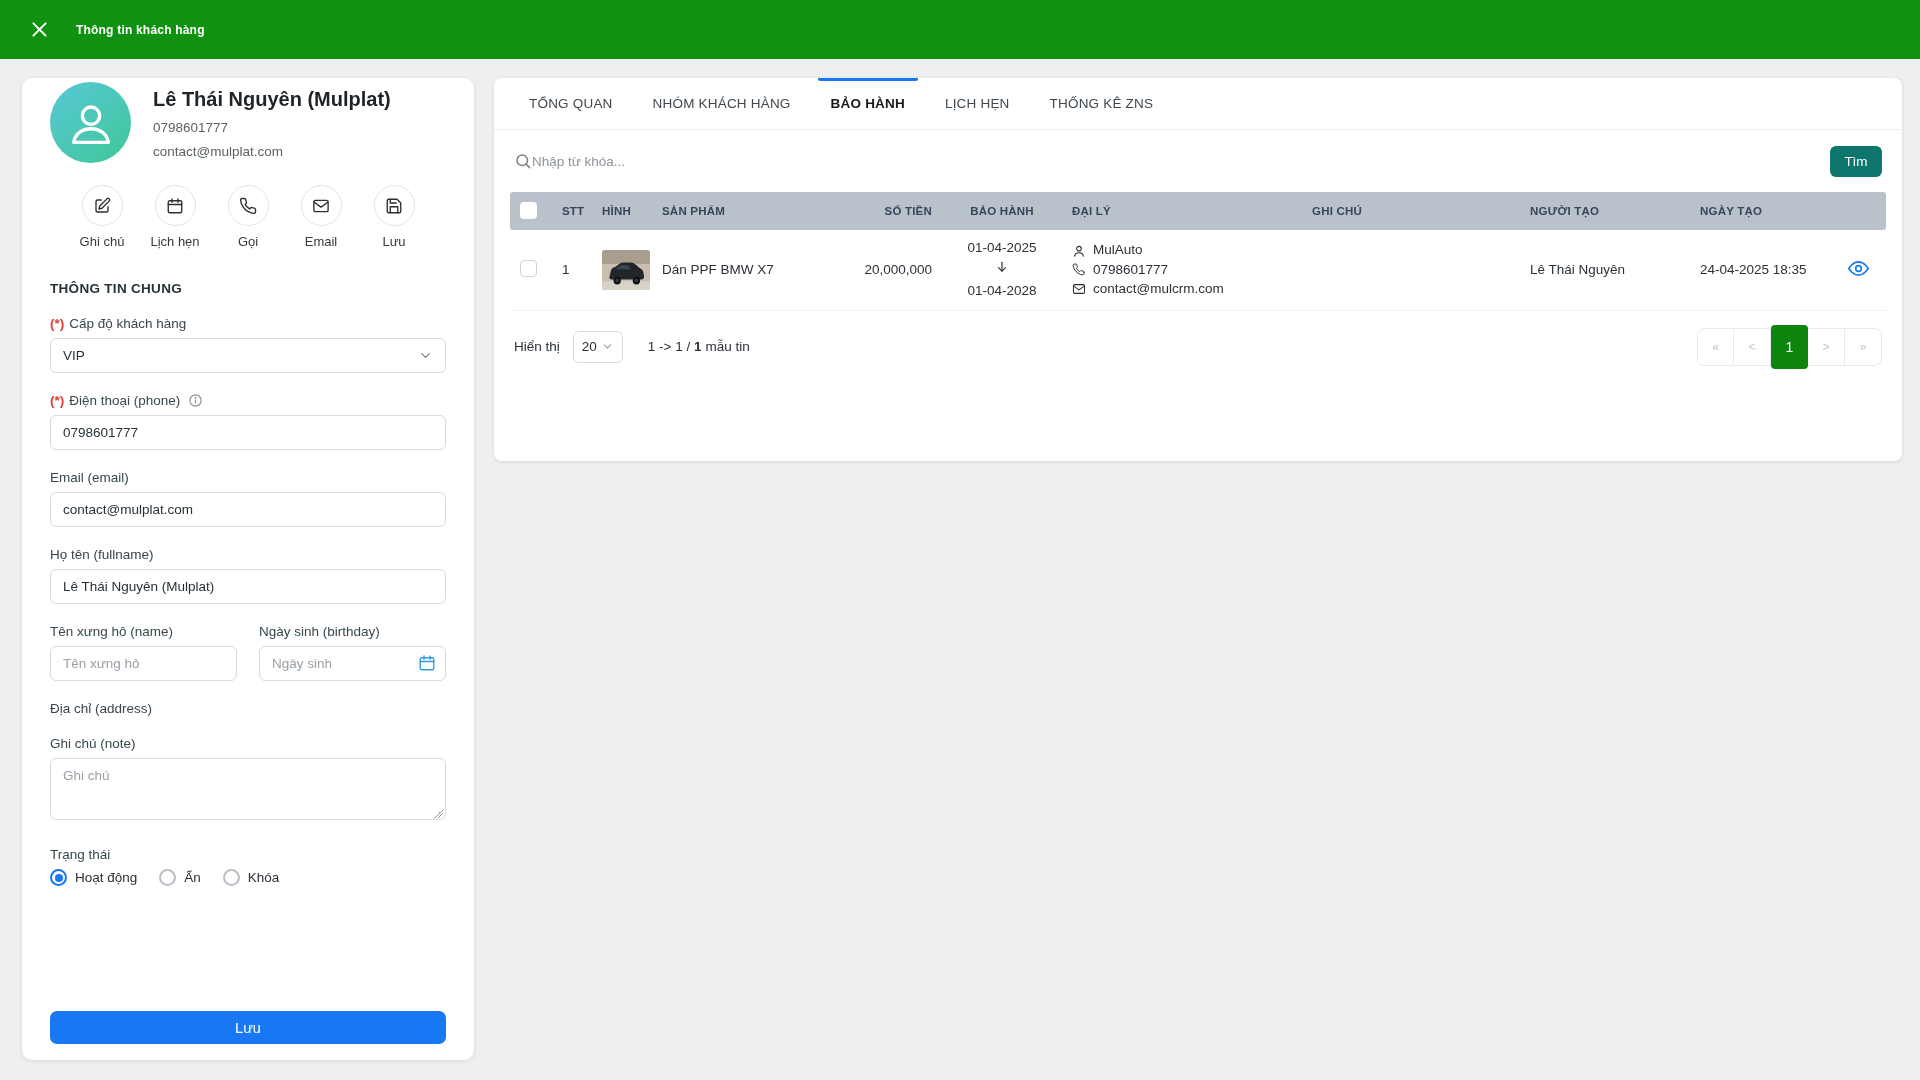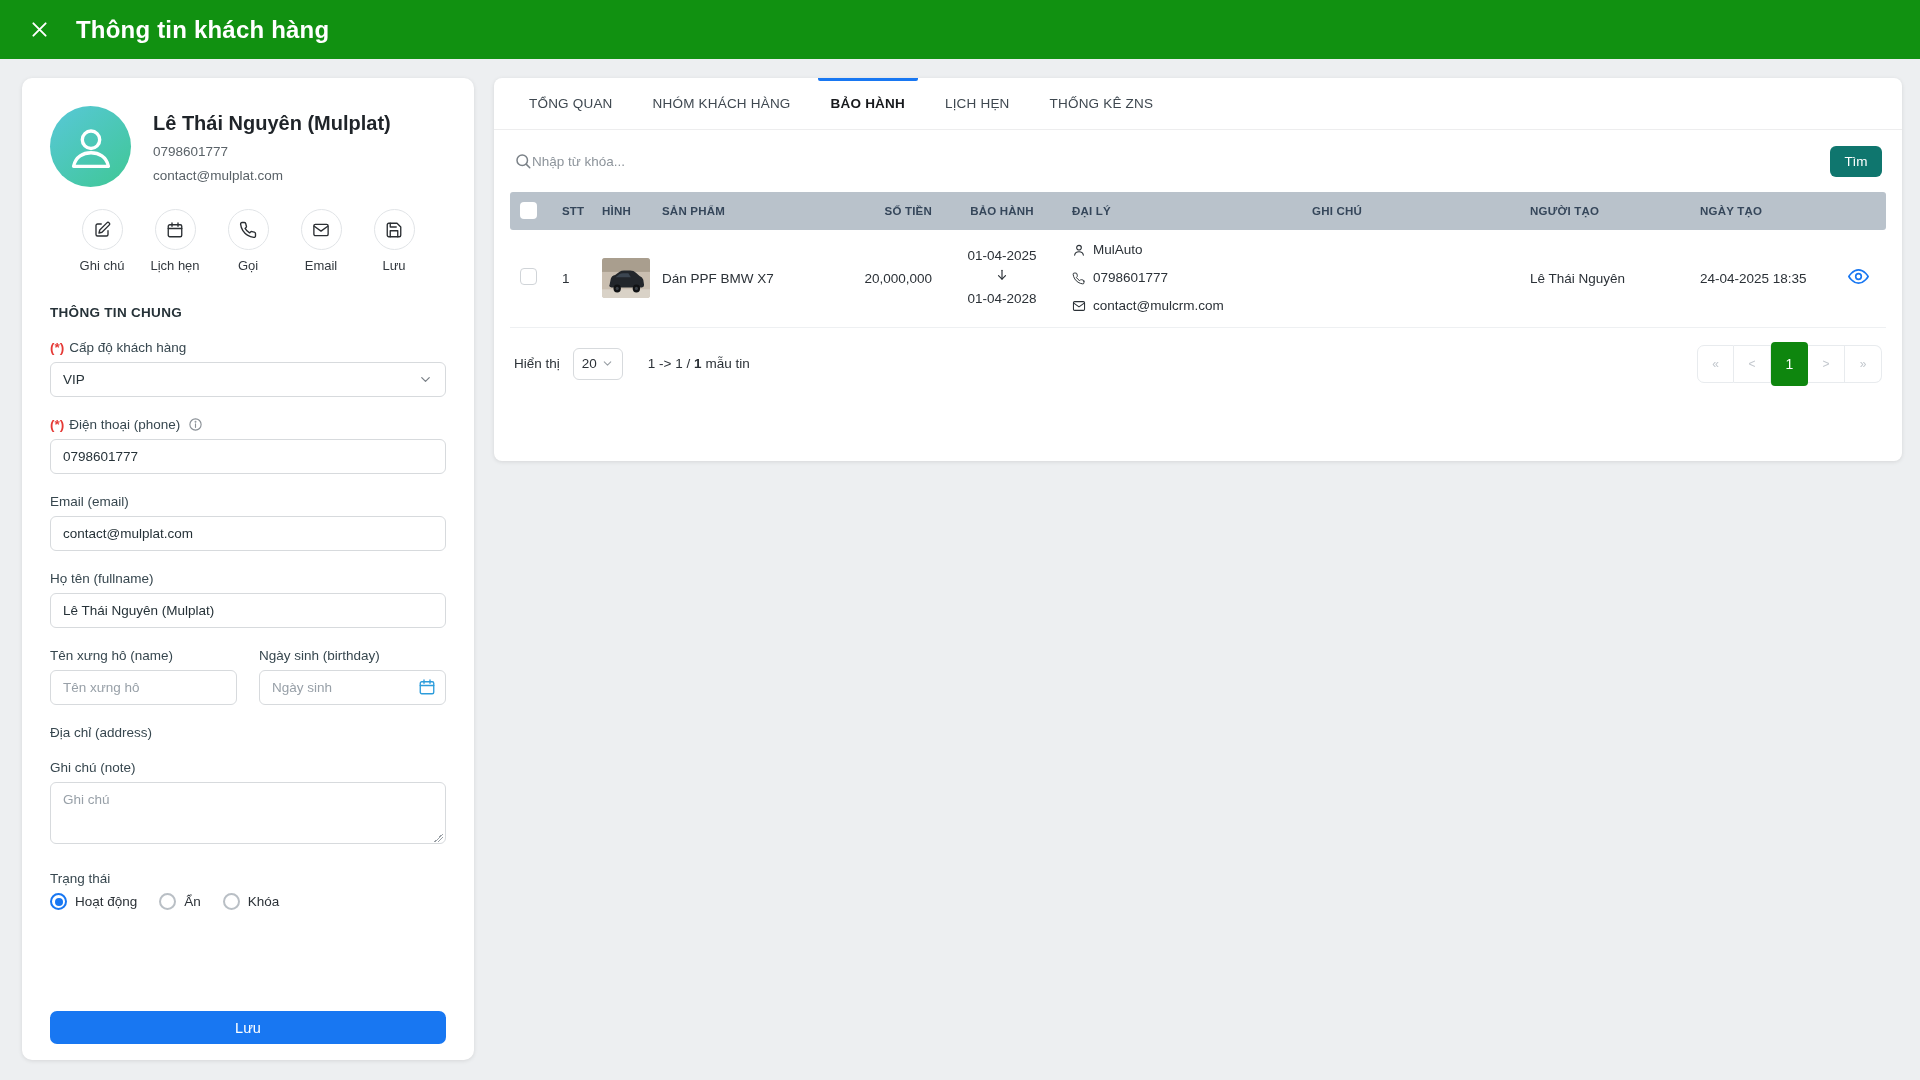--- a/index.html
+++ b/index.html
@@ -4,26 +4,26 @@
 <style>
   * { margin:0; padding:0; box-sizing:border-box; }
   html,body { width:1920px; height:1080px; overflow:hidden; }
   body { background:#edeff1; font-family:"Liberation Sans", sans-serif; color:#2b3137; font-size:13.5px; }
 
   
   .topbar { position:absolute; left:0; top:0; width:1920px; height:59px; background:#119111;
             display:flex; align-items:center; padding:0 26px; gap:24px; }
   .topbar .closebtn { background:none; border:none; color:#fff; width:26px; height:26px; cursor:pointer;
             display:flex; align-items:center; justify-content:center; }
-  .topbar h1 { color:#fff; font-size:24px; font-weight:600; letter-spacing:.2px; }
+  .topbar h1 { color:#fff; font-size:12px; font-weight:600; letter-spacing:.2px; }
 
   .card { position:absolute; background:#fff; border-radius:10px; box-shadow:0 1px 4px rgba(0,0,0,.10); }
 
   
-  .left { left:22px; top:78px; width:452px; height:982px; padding:28px 28px 0; overflow:hidden; }
+  .left { left:22px; top:78px; width:452px; height:982px; padding:4px 28px 0; overflow:hidden; }
   .profile { display:flex; gap:22px; align-items:flex-start; }
   .avatar { width:81px; height:81px; border-radius:50%; flex:0 0 81px;
             background:linear-gradient(140deg,#58c8d8 0%,#3fc795 100%);
             display:flex; align-items:center; justify-content:center; color:#fff; }
   .pname { font-size:20px; font-weight:700; color:#1f2429; margin-top:6px; }
   .pline { color:#5a6268; margin-top:9px; font-size:13.5px; }
   .actions { display:flex; justify-content:center; gap:17px; margin-top:22px; }
   .action { display:flex; flex-direction:column; align-items:center; gap:8px; cursor:pointer; width:56px; }
   .acircle { width:41px; height:41px; border:1px solid #e1e4e7; border-radius:50%;
              display:flex; align-items:center; justify-content:center; color:#2b2f33; background:#fff; }
@@ -80,21 +80,21 @@
         height:38px; text-align:left; padding:0 10px; letter-spacing:.2px; }
   .grid th:first-child { border-radius:3px 0 0 3px; }
   .grid th:last-child { border-radius:0 3px 3px 0; }
   .grid td { height:80px; padding:0 10px; font-size:13.5px; color:#2b3137; border-bottom:1px solid #eef0f2; }
   .cb { width:17px; height:17px; border-radius:4px; background:#fff; display:inline-block; cursor:pointer; }
   td .cb { border:1.5px solid #d0d4d8; }
   .thumb { width:48px; height:40px; border-radius:3px; overflow:hidden; display:block; }
   .amount { text-align:right; }
   .warr { text-align:center; line-height:1.55; }
   .warr .arr { color:#2b3137; display:inline-flex; margin:1px 0; }
-  .agline { display:flex; align-items:center; gap:7px; line-height:1.2; margin:12px 0; }
+  .agline { display:flex; align-items:center; gap:7px; line-height:1.2; margin:3px 0; }
   .agline .mi { color:#2b3137; display:inline-flex; flex:0 0 14px; }
   .eyebtn { background:none; border:none; color:#1877F2; cursor:pointer; display:inline-flex; }
 
   .pager { display:flex; align-items:center; padding:0 20px; height:72px; }
   .pgsize { width:50px; height:32px; border:1px solid #d7dadd; border-radius:6px; margin:0 13px;
         display:flex; align-items:center; justify-content:space-between; padding:0 8px; cursor:pointer; }
   .pgsize .chev { color:#9aa0a6; }
   .counter { margin-left:12px; color:#2b3137; }
   .counter b { font-weight:700; }
   .counter .suffix { margin-left:4px; }

